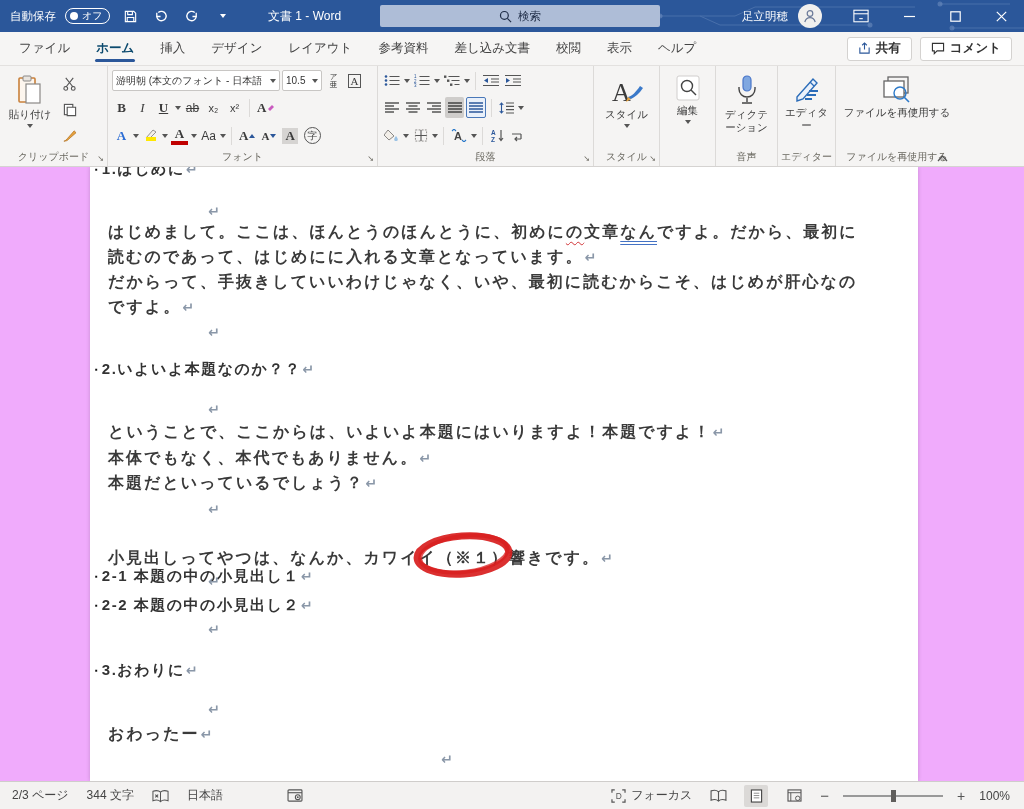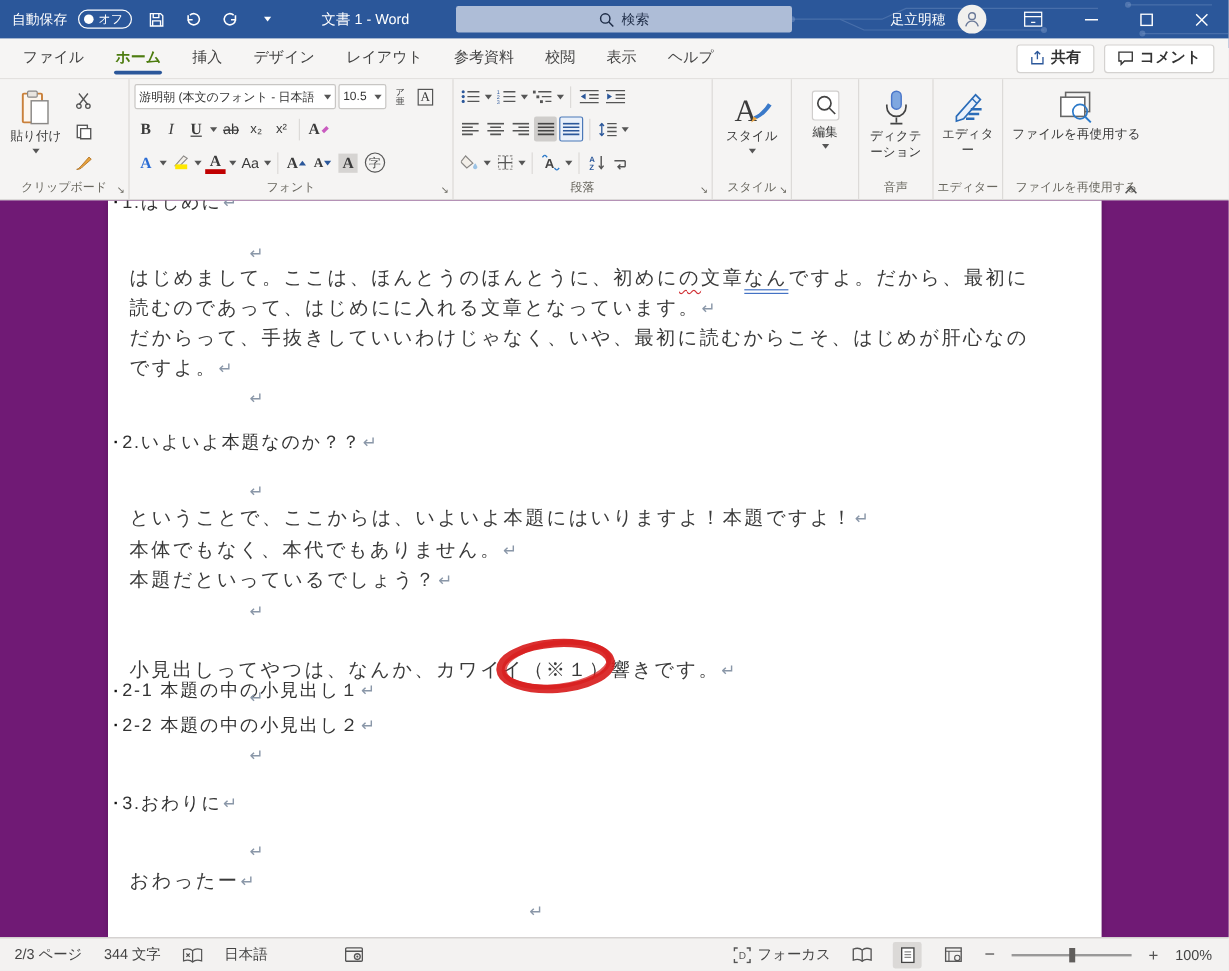--- a/index.html
+++ b/index.html
@@ -25,21 +25,21 @@
   .tb-user { font-size:11.5px; margin-right:10px;text-align:right; }
   .tb-avatar { width:24px; height:24px; border-radius:50%; background:#f1f0ee; display:flex; align-items:center; justify-content:center; margin-right:22px; }
   .winbtn { width:46px; height:32px; display:flex; align-items:center; justify-content:center; }
   .ribbonopts { width:34px; height:32px; display:flex; align-items:center; justify-content:center; margin-right:8px; }
 
   
   .tabsrow { position:absolute; left:0; top:32px; width:1024px; height:34px; background:#f6f5f4;
              border-bottom:1px solid #e3e1df; display:flex; align-items:center; }
   .tabs { display:flex; align-items:center; padding-left:6px; height:100%; }
   .tab { padding:0 13px; height:100%; display:flex; align-items:center; font-size:12.5px; color:#444; position:relative; }
-  .tab.active { font-weight:700; color:#4d7c0f; }
+  .tab.active { font-weight:700; color:#0c4a6e; }
   .tab.active::after { content:""; position:absolute; left:12px; right:12px; bottom:3px; height:3px; background:#2b579a; border-radius:2px; }
   .tabs-right { margin-left:auto; display:flex; align-items:center; gap:8px; padding-right:12px; }
   .pillbtn { display:flex; align-items:center; gap:5px; border:1px solid #d4d2d0; background:#fff;
              border-radius:3px; height:24px; padding:0 10px; font-size:12.5px; font-weight:700; color:#333; }
 
   
   .ribbon { position:absolute; left:0; top:66px; width:1024px; height:101px; background:#f5f4f3;
             border-bottom:1px solid #d5d3d1; display:flex; }
   .grp { position:relative; border-right:1px solid #dcdad8; display:flex; flex-direction:column; }
   .grp-body { flex:1; padding:3px 4px 0 4px; }
@@ -69,21 +69,21 @@
   .bar-yel::after { background:#ffe800; }
   .tiny-tri-up { width:0; height:0; border-left:3px solid transparent; border-right:3px solid transparent; border-bottom:4px solid #2b579a; }
   .tiny-tri-dn { width:0; height:0; border-left:3px solid transparent; border-right:3px solid transparent; border-top:4px solid #2b579a; }
   .shadeA { background:#d6d4d2; padding:0 3px; font-family:"Liberation Serif","DejaVu Serif",serif; font-weight:700; }
   .circleJ { width:17px; height:17px; border:1px solid #555; border-radius:50%; font-size:10px; display:flex; align-items:center; justify-content:center; }
   .rubyic { display:flex; flex-direction:column; line-height:1; font-size:7.5px; align-items:center; color:#333; }
   .boxA { border:1px solid #555; padding:0 2px; font-size:11px; font-family:"Liberation Serif","DejaVu Serif",serif; }
   .collapse { position:absolute; right:10px; bottom:4px; }
 
   
-  .docarea { position:absolute; left:0; top:167px; width:1024px; height:614px; background:#701a75; overflow:hidden; }
+  .docarea { position:absolute; left:0; top:167px; width:1024px; height:614px; background:#f0abfc; overflow:hidden;font-weight:bold; }
   .page { position:absolute; left:90px; top:0; width:828px; height:614px; background:#fff; box-shadow:0 0 4px rgba(0,0,0,.18); }
   .doc-line { position:absolute; white-space:nowrap; height:22px; line-height:22px; }
   .doc-line.body { font-family:"DejaVu Serif","Liberation Serif",serif; font-size:16px; letter-spacing:2px; color:#3a3a3a; }
   .doc-line.heading { font-family:"Liberation Sans","DejaVu Sans",sans-serif; font-size:15px; letter-spacing:1.5px; color:#333; }
   .doc-line.mark { font-size:14px; }
   .hbullet { font-size:8px; vertical-align:2px; color:#111; margin-right:4px; letter-spacing:0; }
   .pmark { color:#8a97a8; font-family:"DejaVu Sans",sans-serif; font-size:14px; letter-spacing:0; margin-left:1px; }
   .squiggle { text-decoration:underline wavy #d13438 1px; text-underline-offset:4px; }
   .dblline { text-decoration:underline double #4472c4; text-underline-offset:4px; }
   .annot { position:absolute; left:318px; top:362px; width:110px; height:52px; pointer-events:none; }
@@ -186,20 +186,21 @@
 </div>
 
 <div class="tabsrow">
   <div class="tabs">
     <span class="tab">ファイル</span>
     <span class="tab active">ホーム</span>
     <span class="tab">挿入</span>
     <span class="tab">デザイン</span>
     <span class="tab">レイアウト</span>
     <span class="tab">参考資料</span>
+    <span class="tab">差し込み文書</span>
     <span class="tab">校閲</span>
     <span class="tab">表示</span>
     <span class="tab">ヘルプ</span>
   </div>
   <div class="tabs-right">
     <span class="pillbtn">
       <svg width="13" height="13" viewBox="0 0 14 14">
         <path d="M2 6v6h10V6" fill="none" stroke="#2b579a" stroke-width="1.2"></path>
         <path d="M7 8V1.5M4.5 3.5L7 1l2.5 2.5" fill="none" stroke="#2b579a" stroke-width="1.2"></path>
       </svg>

